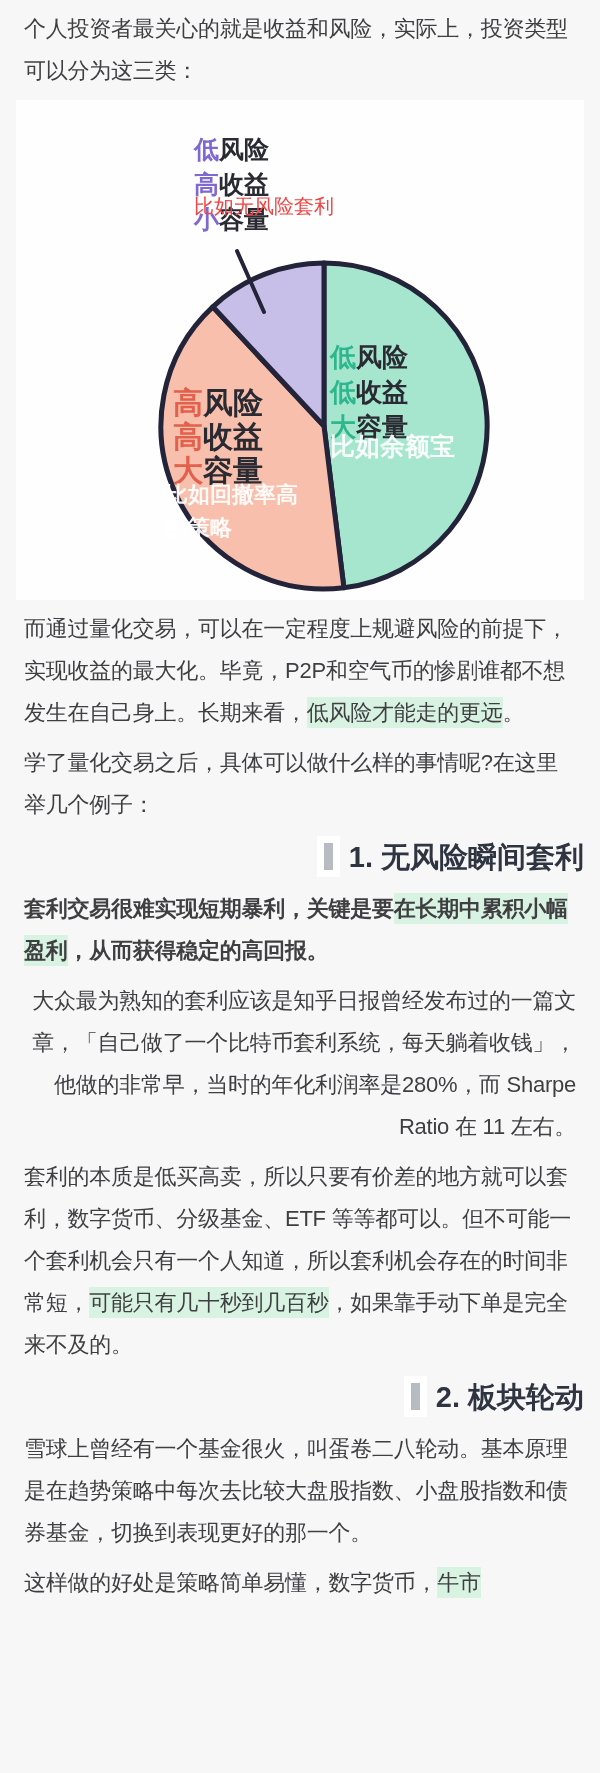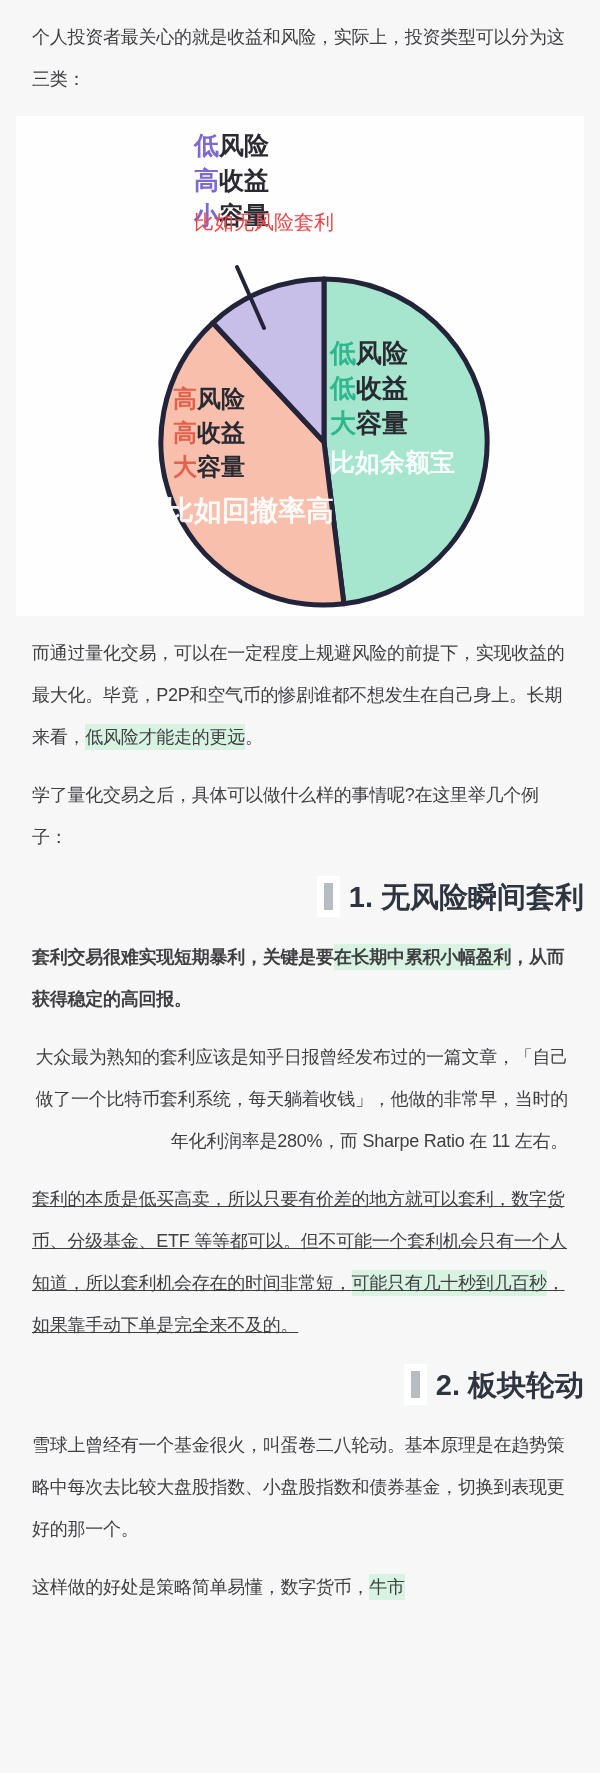--- a/index.html
+++ b/index.html
@@ -3,28 +3,28 @@
 <meta charset="utf-8">
 <style>
   html,body{margin:0;padding:0;}
   body{
     width:600px;height:1773px;overflow:hidden;box-sizing:border-box;
     background:#f7f7f8;color:#3f3f42;
     font-family:"Liberation Sans","DejaVu Sans",sans-serif;
     padding:0 16px;
   }
   p.body-text{
-    margin:16px;font-size:18px;line-height:42px;letter-spacing:-0.25px;
+    margin:8px;font-size:22px;line-height:42px;letter-spacing:-0.25px;
   }
   .p1{margin-top:16px;}
   .p2{margin-top:6px;}
   .p3{margin-top:28px;}
   .p4{margin-top:48px;font-weight:bold;}
   .p5{margin-top:28px;text-align:right;}
-  .p6{margin-top:24px;text-decoration:underline;}
+  .p6{margin-top:24px;}
   .p7{margin-top:24px;}
   .p8{margin-top:8px;}
   .hl{background:#d9f3e3;padding:3px 0;}
   h2.section-heading{
     margin:0;font-size:29px;line-height:46px;font-weight:bold;color:#2e3440;
     letter-spacing:0;
     text-align:right;
   }
   .h1{margin-top:26px;}
   .h2{margin-top:22px;}
@@ -32,36 +32,36 @@
     display:inline-block;width:9px;height:27px;background:#b7bcc3;
     box-shadow:0 0 0 7px #ffffff;margin:0 16px 0 2px;vertical-align:-3px;
   }
   
   .chart-box{
     position:relative;width:568px;height:500px;background:#fefefe;margin-top:0;
   }
   .pie-svg{position:absolute;left:0;top:0;}
   .pie-svg path{stroke:#23233a;}
   .pie-label{
-    position:absolute;font-weight:bold;color:#2a2a32;white-space:nowrap;
+    position:absolute;font-weight:bold;color:#2a2a32;white-space:nowrap;margin-top:20px;
   }
   .purple-block{left:178px;top:12px;font-size:25px;line-height:35px;}
   .gray-example{
     position:absolute;left:178px;top:93px;font-size:20px;font-weight:normal;
     color:#ef4444;white-space:nowrap;
   }
   .green-block{left:314px;top:220px;font-size:26px;line-height:35px;}
   .green-example{
     position:absolute;left:314px;top:330px;font-size:25px;font-weight:bold;
     color:rgba(255,255,255,0.93);white-space:nowrap;font-family:Liberation Serif, serif;
   }
-  .pink-block{left:157px;top:266px;font-size:24px;line-height:34px;}
+  .pink-block{left:157px;top:266px;font-size:30px;line-height:34px;}
   .pink-example{
-    position:absolute;left:136px;top:378px;width:196px;text-align:center;
-    font-size:28px;line-height:33px;font-weight:bold;color:rgba(255,255,255,0.93);
+    position:absolute;left:150px;top:378px;width:196px;text-align:left;
+    font-size:22px;line-height:33px;font-weight:bold;color:rgba(255,255,255,0.93);
   }
 </style>
 </head>
 <body>
 
 <p class="body-text p1"><span>个人投资者最关心的就是收益和风险，实际上，投资类型可以分为这三类：</span></p>
 
 <div class="chart-box">
   <svg class="pie-svg" width="568" height="500" viewBox="0 0 568 500">
     <path d="M308,326 L308,163 A163,163 0 0 1 327.9,487.8 Z" stroke-width="5" stroke-linejoin="round" fill="#a6e6cf"></path>
@@ -84,20 +84,21 @@
   </div>
   <div class="green-example">比如余额宝</div>
 
   <div class="pie-label pink-block">
     <div><span style="color: rgb(226, 96, 76);">高</span><span>风险</span></div>
     <div><span style="color: rgb(226, 96, 76);">高</span><span>收益</span></div>
     <div><span style="color: rgb(226, 96, 76);">大</span><span>容量</span></div>
   </div>
   <div class="pink-example">
     <div>比如回撤率高</div>
+    <div>的策略</div>
   </div>
 </div>
 
 <p class="body-text p2"><span>而通过量化交易，可以在一定程度上规避风险的前提下，实现收益的最大化。毕竟，P2P和空气币的惨剧谁都不想发生在自己身上。长期来看，</span><span class="hl">低风险才能走的更远</span><span>。</span></p>
 
 <p class="body-text p3"><span>学了量化交易之后，具体可以做什么样的事情呢?在这里举几个例子：</span></p>
 
 <h2 class="section-heading h1"><span class="h-marker"></span><span>1. 无风险瞬间套利</span></h2>
 
 <p class="body-text p4"><span>套利交易很难实现短期暴利，关键是要</span><span class="hl">在长期中累积小幅盈利</span><span>，从而获得稳定的高回报。</span></p>

